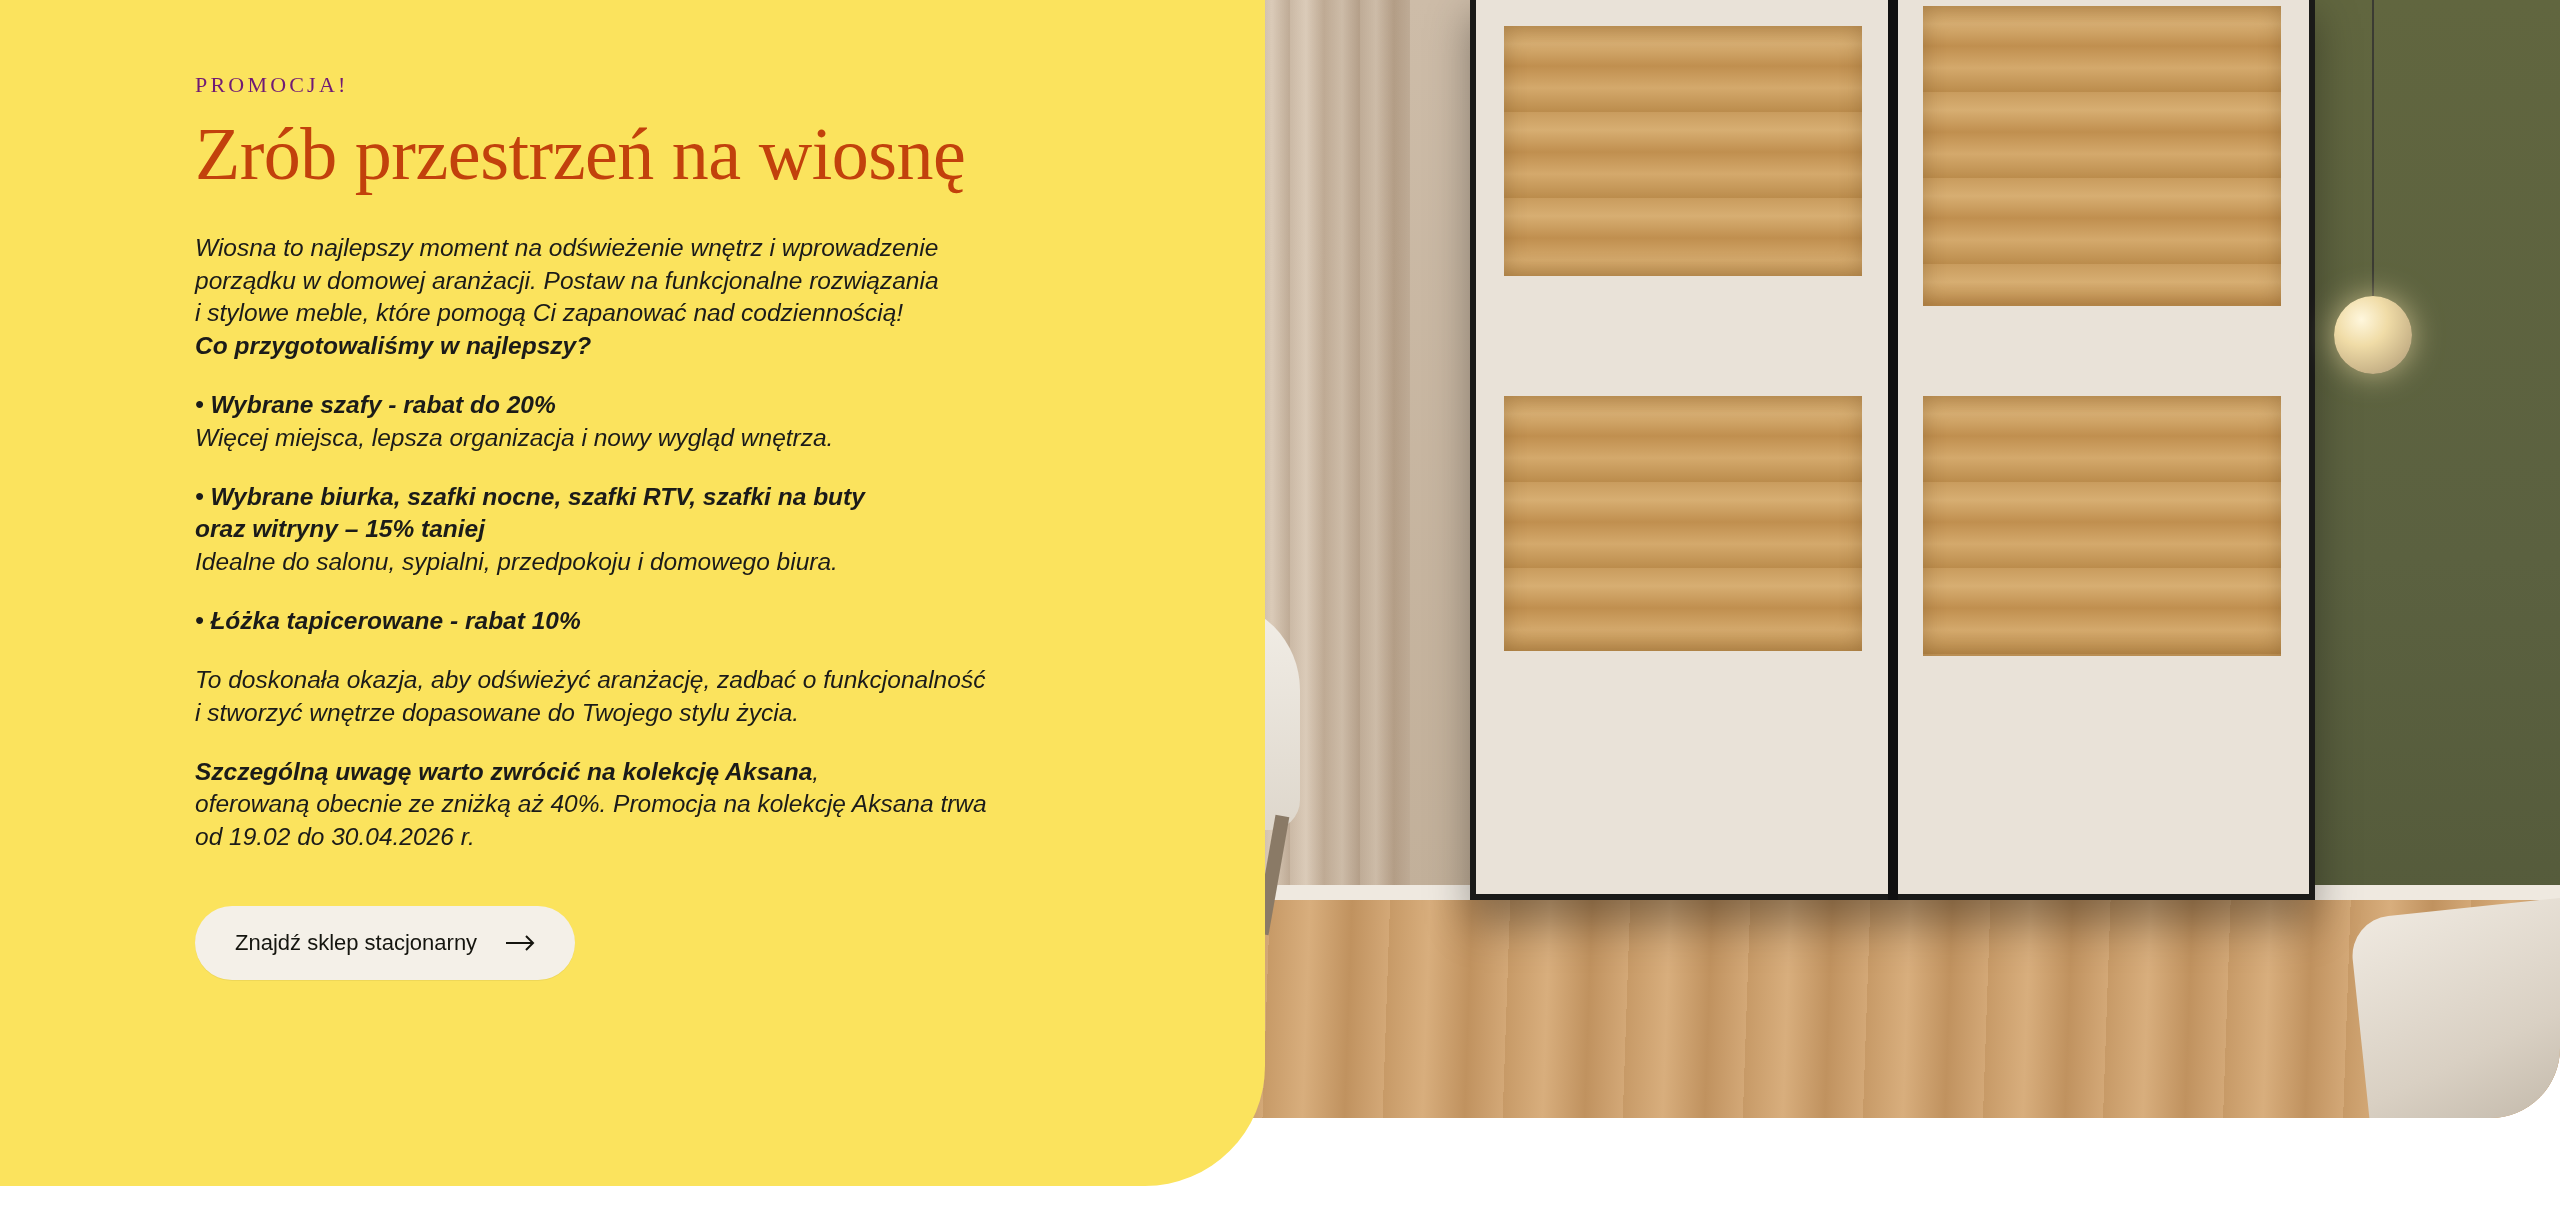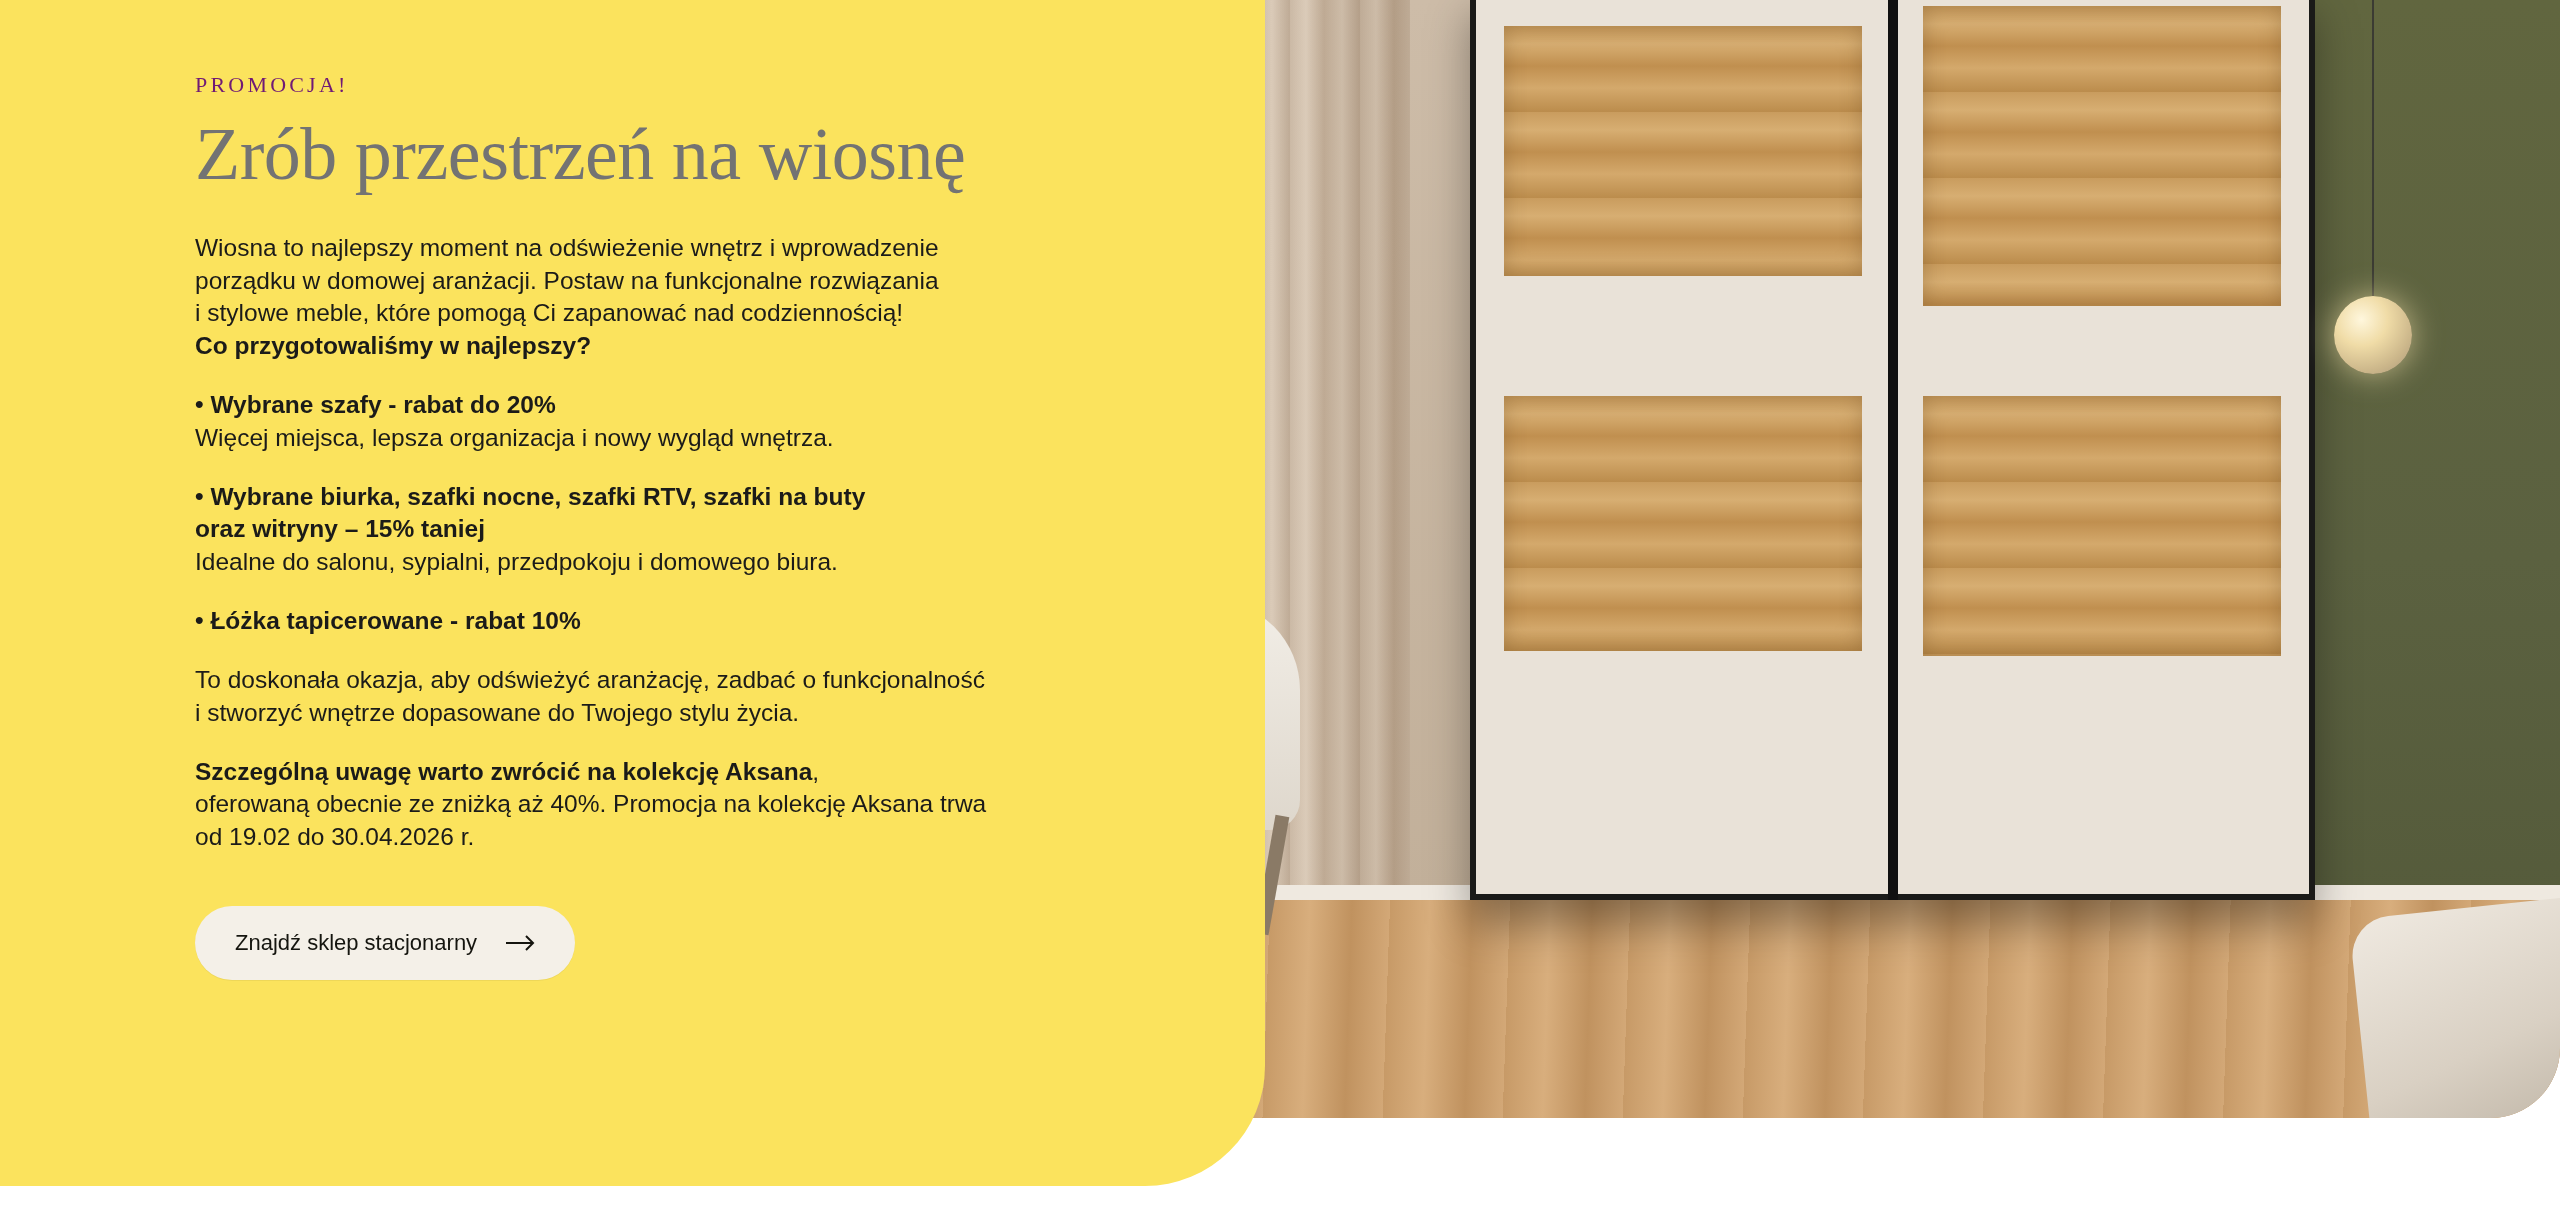--- a/index.html
+++ b/index.html
@@ -217,32 +217,32 @@
     color: #701a75;
     margin: 14px 0 18px 0;
     font-family: "Liberation Serif", serif;
   }
 
   .headline {
     font-family: "Liberation Serif", serif;
     font-size: 74px;
     line-height: 1.05;
     font-weight: 400;
-    color: #737373;
+    color: #c2410c;
     margin: 0 0 38px 0;
     letter-spacing: -0.5px;
   }
 
   .body-text {
     font-size: 24.5px;
     line-height: 1.34;
     color: #1b1b19;
     max-width: 900px;
   }
-  .body-text p { margin: 0; }
+  .body-text p { margin: 0; font-style: italic; }
   .spacer { height: 26px; }
   .bold { font-weight: bold; }
 
   .cta {
     display: inline-flex;
     align-items: center;
     gap: 28px;
     margin-top: 52px;
     background: #f4f0e8;
     border: none;

